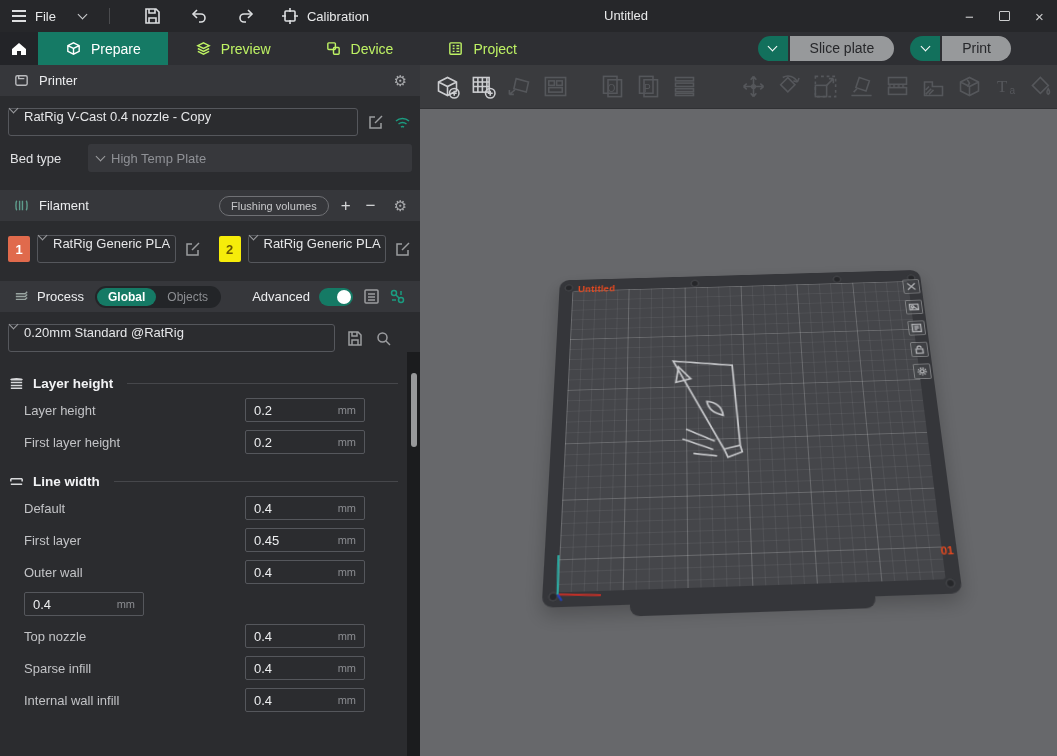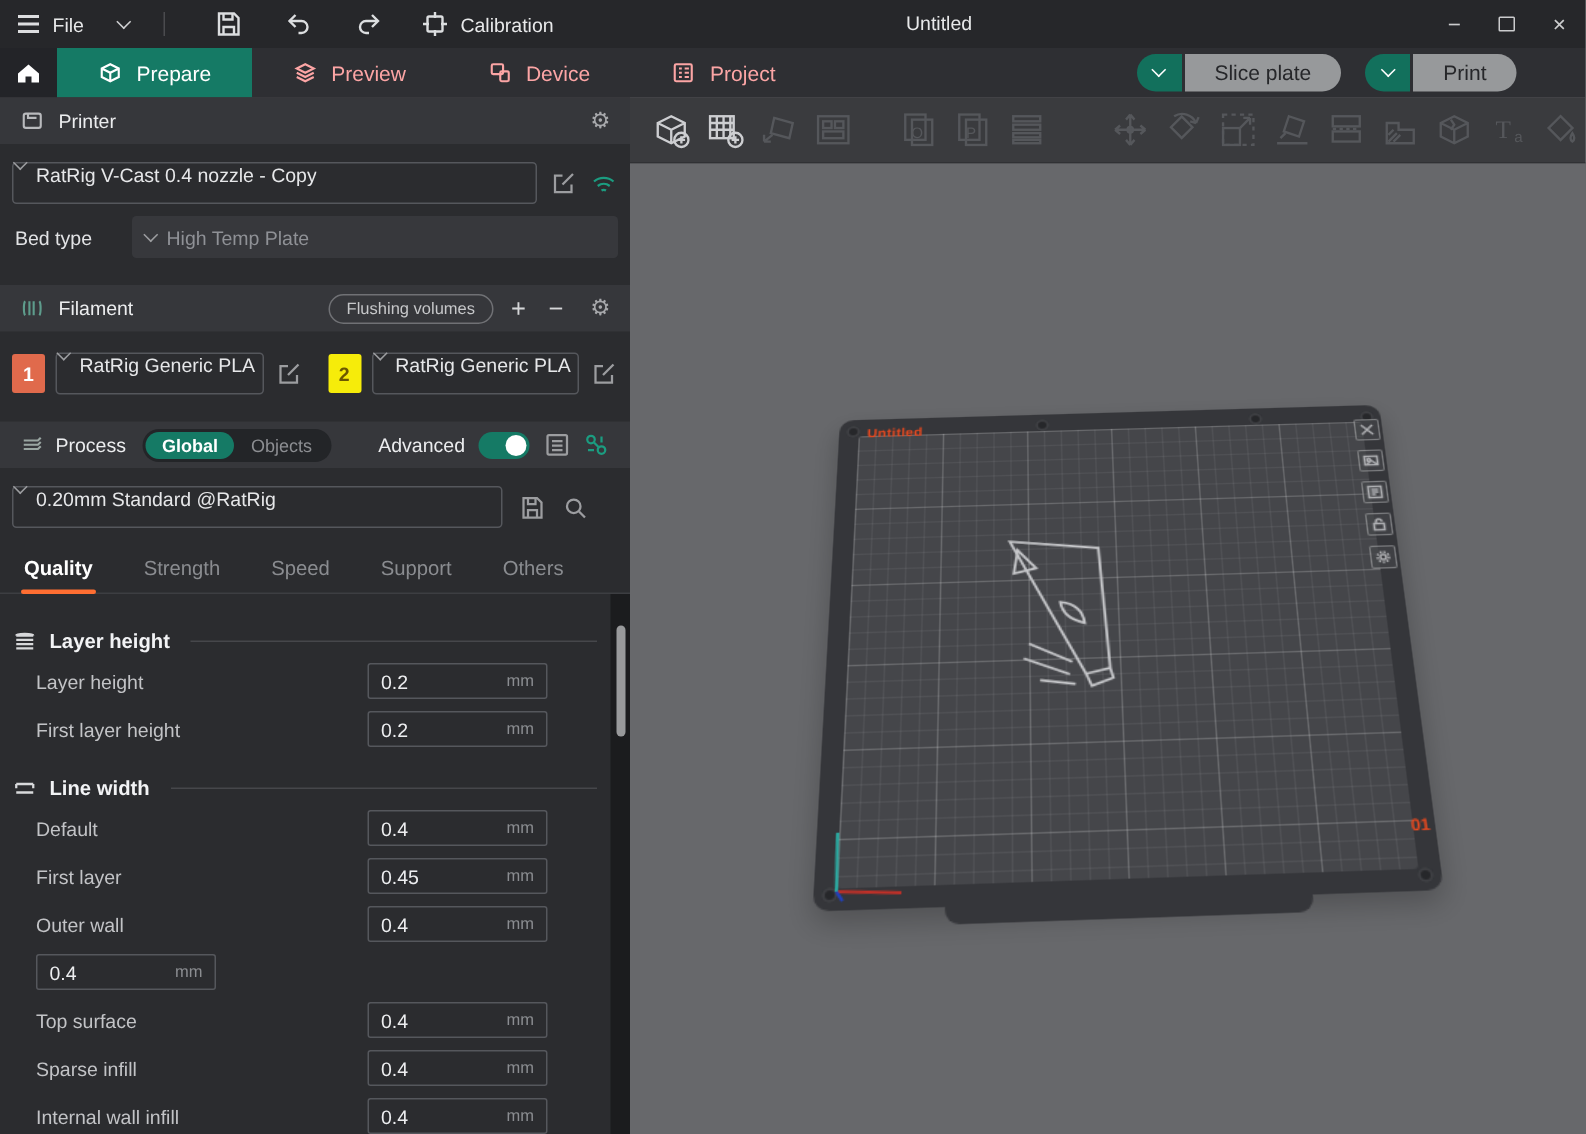--- a/index.html
+++ b/index.html
@@ -26,21 +26,21 @@
   .tb-cal { display:flex; align-items:center; gap:7px; margin-left:6px; color:#E8E9EA; }
   .tb-title { position:absolute; left:604px; top:0; line-height:32px; font-size:13px; color:#E8E9EA; }
   .win-controls { margin-left:auto; display:flex; height:32px; }
   .win-btn { width:35px; height:32px; display:flex; align-items:center; justify-content:center;
              color:#CBCCCD; font-size:15px; }
   .max-box { width:11px; height:10px; border:1.5px solid #CBCCCD; border-radius:1px; }
 
   
   .navbar { height:33px; background:#2E2F33; display:flex; align-items:stretch; }
   .home-btn { width:38px; background:#232428; display:flex; align-items:center; justify-content:center; }
-  .nav-tab { display:flex; align-items:center; gap:9px; padding:0 27px; color:#fca5a5; font-size:14px; }
+  .nav-tab { display:flex; align-items:center; gap:9px; padding:0 27px; color:#bef264; font-size:14px; }
   .nav-tab svg { width:17px; height:17px; stroke:currentColor; fill:none; stroke-width:1.5; }
   .nav-tab.active { background:#157A65; color:#FFFFFF; }
   .nav-actions { margin-left:auto; display:flex; align-items:center; gap:16px; padding-right:46px; }
   .split-btn { display:flex; align-items:center; }
   .split-chv { width:30px; height:25px; background:#12705C; border-radius:13px 0 0 13px;
                display:flex; align-items:center; justify-content:center; color:#fff; margin-right:2px; }
   .split-label { height:25px; background:#97999B; color:#26272A; border-radius:0 13px 13px 0;
                  padding:0 20px; line-height:25px; font-size:14px; }
 
   
@@ -350,27 +350,20 @@
           </svg>
       </span>
       <span class="icon-btn">
         <svg viewBox="0 0 19 19">
             <circle cx="8.5" cy="8.5" r="4.5"></circle>
             <path d="M12 12l4 4"></path>
           </svg>
       </span>
     </div>
 
-    <div class="ptabs">
-      <span class="ptab active">Quality</span>
-      <span class="ptab">Strength</span>
-      <span class="ptab">Speed</span>
-      <span class="ptab">Support</span>
-      <span class="ptab">Others</span>
-    </div>
 
     <div class="settings">
       <div class="scroll-track"></div>
       <div class="scroll-thumb"></div>
 
       <div class="group-header">
         <svg viewBox="0 0 18 18">
             <path d="M3 5h12M3 8h12M3 11h12M3 14h12"></path>
             <path d="M3 5c0-1.5 12-1.5 12 0"></path>
           </svg>
@@ -420,21 +413,21 @@
           <span class="value-unit">mm</span>
         </div>
       </div>
       <div class="setting-row">
         <div class="value-box">
           <input class="value-input" value="0.4" style="">
           <span class="value-unit">mm</span>
         </div>
       </div>
       <div class="setting-row">
-        <span class="setting-label">Top surface</span>
+        <span class="setting-label">Top nozzle</span>
         <div class="value-box">
           <input class="value-input" value="0.4" style="">
           <span class="value-unit">mm</span>
         </div>
       </div>
       <div class="setting-row">
         <span class="setting-label">Sparse infill</span>
         <div class="value-box">
           <input class="value-input" value="0.4" style="">
           <span class="value-unit">mm</span>

